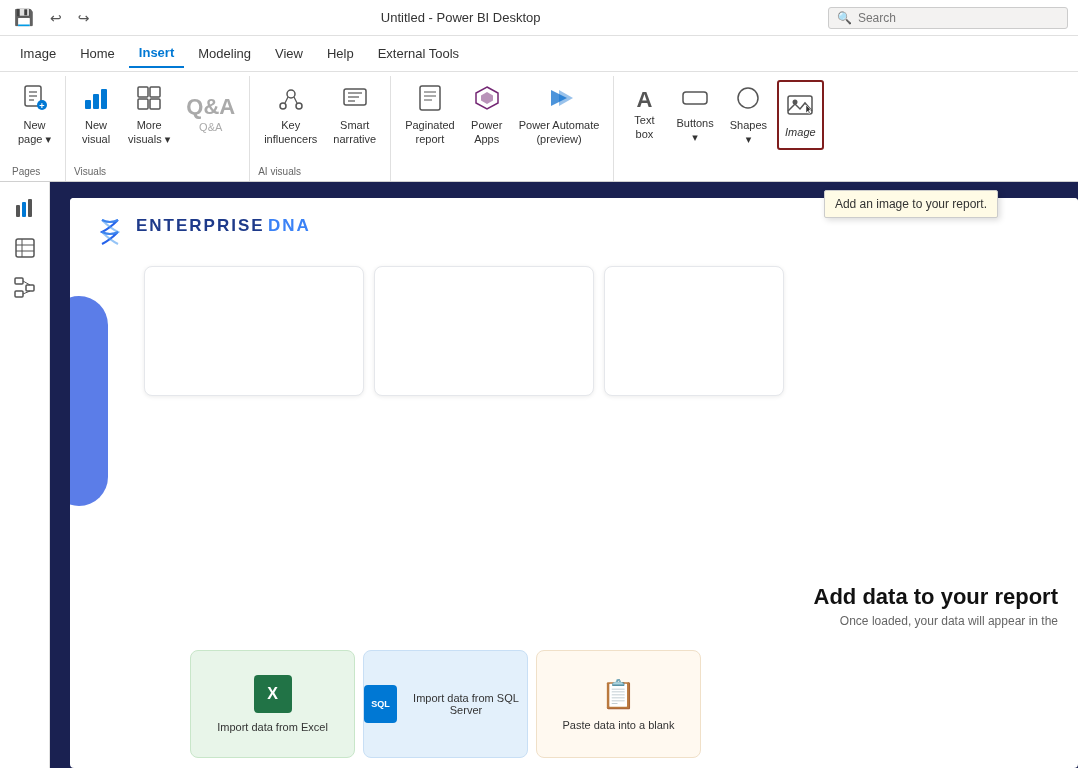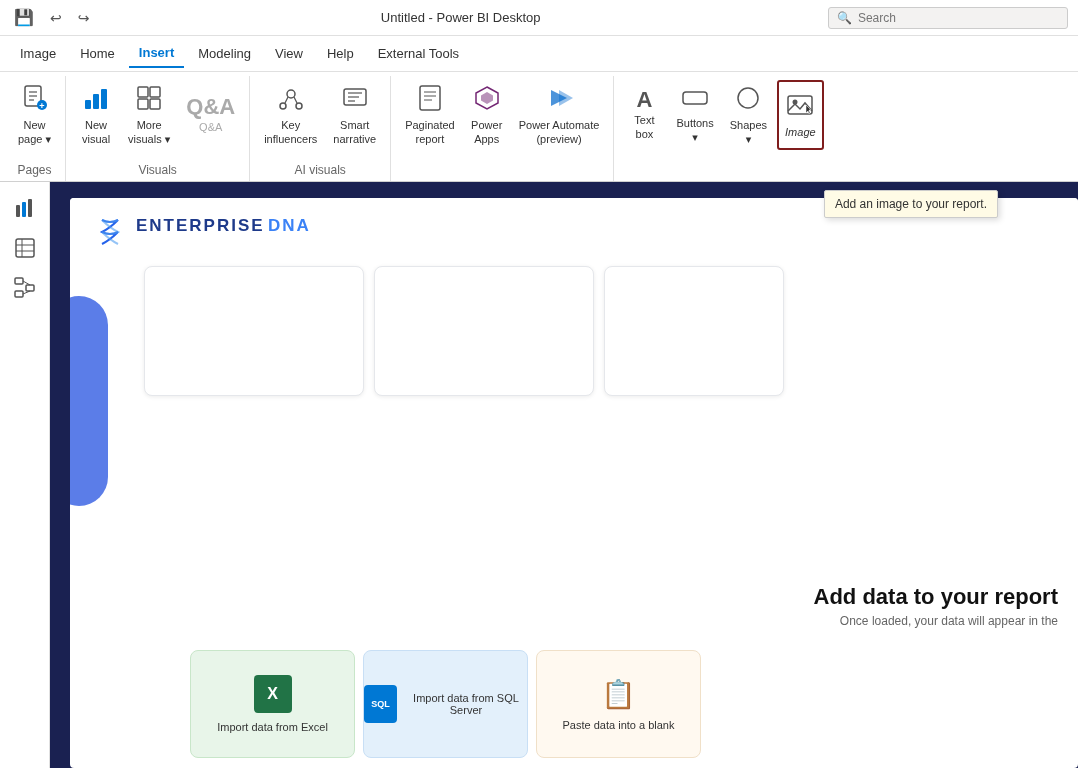--- a/index.html
+++ b/index.html
@@ -85,23 +85,22 @@
     }
     .ribbon-group:last-child { border-right: none; }
     .ribbon-group-items {
       display: flex;
       flex: 1;
       align-items: flex-start;
       gap: 4px;
       padding-top: 4px;
     }
     .ribbon-group-label {
-      font-size: 12px;
+      font-size: 10px;
       color: #666;
-      text-align: center;
       padding: 2px 0 4px;
     }
     .ribbon-btn {
       display: flex;
       flex-direction: column;
       align-items: center;
       justify-content: center;
       gap: 3px;
       padding: 4px 6px;
       cursor: pointer;

